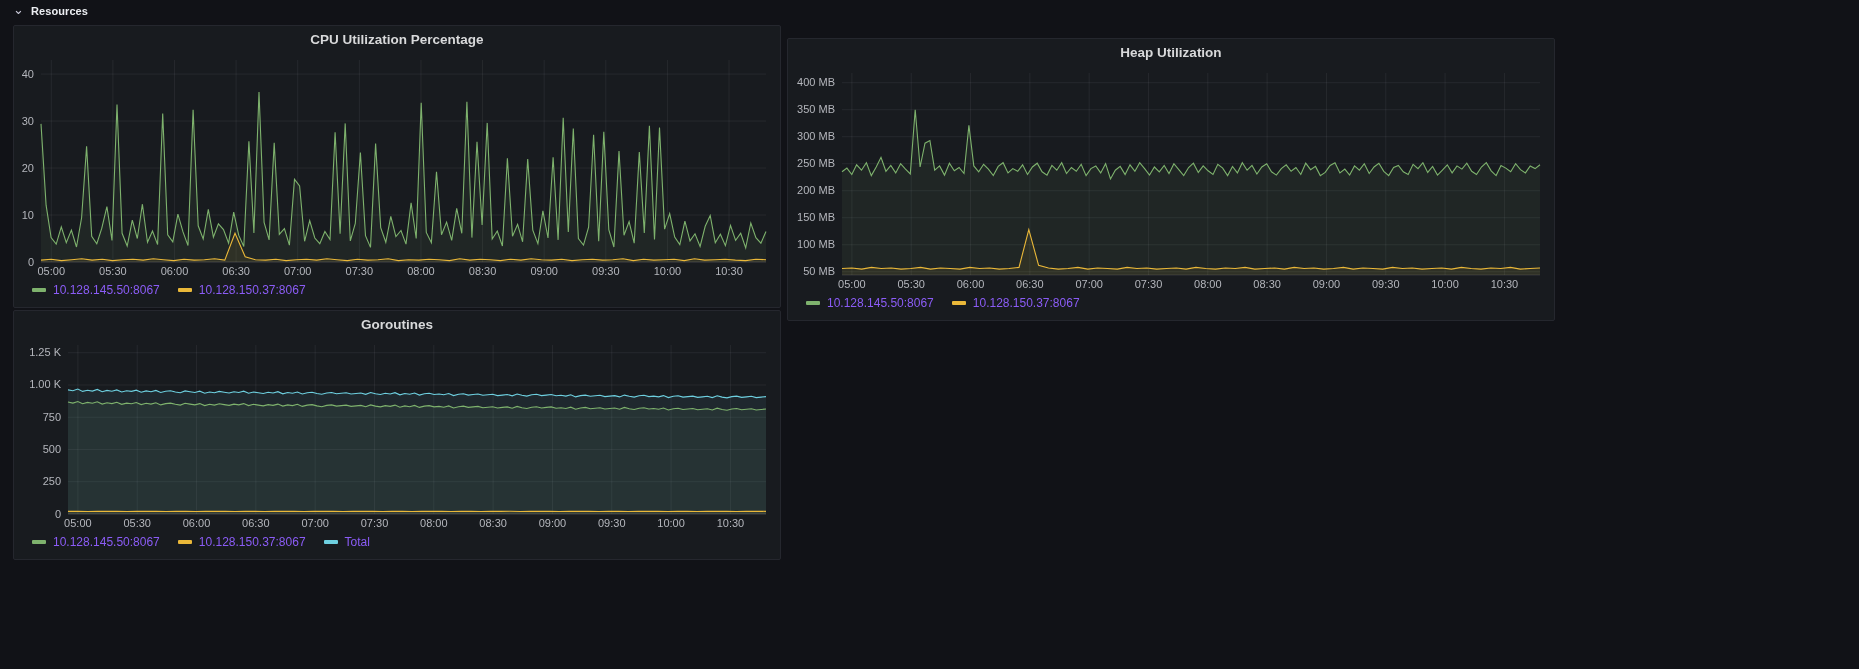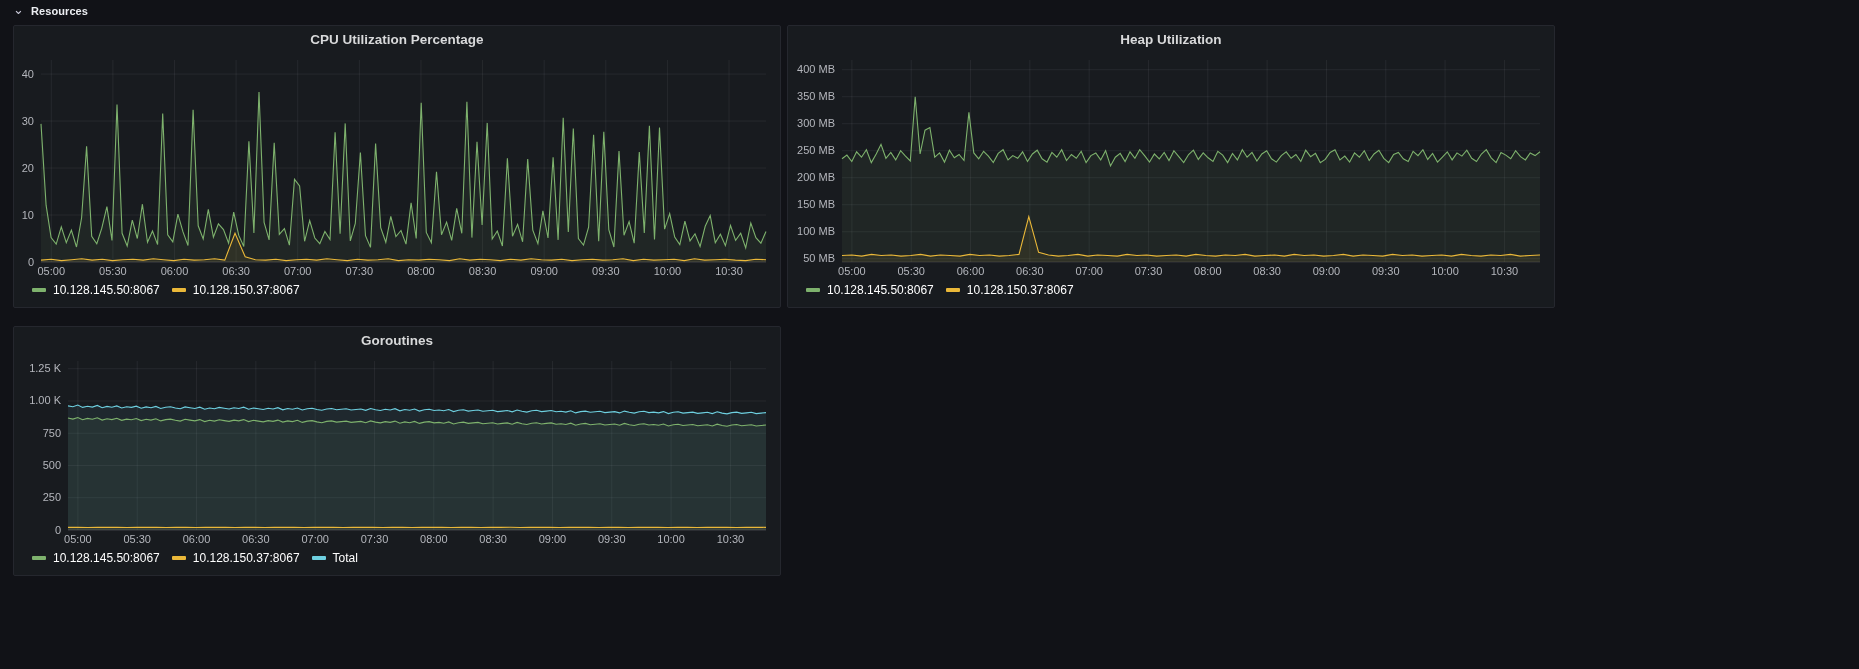--- a/index.html
+++ b/index.html
@@ -18,22 +18,22 @@
 
   .panel {
     position:absolute; background:#181b1f; border:1px solid #25272e; border-radius:2px;
     display:flex; flex-direction:column;
   }
   .panel-header { flex:0 0 auto; height:27px; display:flex; align-items:center; justify-content:center; cursor:pointer; }
   .panel-title { font-size:13.5px; font-weight:600; color:#d8d9da; }
   .chart { flex:1 1 auto; min-height:0; position:relative; }
   .chart svg { display:block; }
   .legend {
-    flex:0 0 auto; height:28px; display:flex; align-items:center; gap:12px;
-    padding:0 8px 6px 18px; font-size:12px; color:#ffffff; overflow:hidden; white-space:nowrap;
+    flex:0 0 auto; height:28px; display:flex; align-items:center; gap:18px;
+    padding:0 8px 6px 18px; font-size:12px; color:#8b5cf6; overflow:hidden; white-space:nowrap;
   }
   .legend-item { display:flex; align-items:center; gap:7px; cursor:pointer; }
   .legend-swatch { width:14px; height:4px; border-radius:1px; display:inline-block; flex:0 0 auto; }
 </style>
 </head>
 <body>
 
 <div class="section-header">
   <span class="chevron">⌄</span>
   <span class="section-title">Resources</span>
@@ -91,21 +91,21 @@
         <span class="legend-swatch" style="background: rgb(126, 178, 109);"></span>
         <span>10.128.145.50:8067</span>
       </div>
       <div class="legend-item">
         <span class="legend-swatch" style="background: rgb(234, 184, 57);"></span>
         <span>10.128.150.37:8067</span>
       </div>
     </div>
 </section>
 
-<section class="panel" style="left:787px; top:25px; width:768px; height:283px;justify-content:space-between;">
+<section class="panel" style="left:787px; top:38px; width:768px; height:283px;justify-content:space-between;">
   <header class="panel-header">
     <h2 class="panel-title" style="margin:0">Heap Utilization</h2>
   </header>
   <div class="chart" id="chart-heap">
       <svg width="766" height="226">
         <line x1="54" y1="205.75935828877007" x2="752" y2="205.75935828877007" stroke="rgba(204,204,220,0.08)" stroke-width="1"></line>
         <text x="47" y="209.25935828877007" text-anchor="end" font-size="11" fill="#b4b6bc">50 MB</text>
         <line x1="54" y1="178.7540106951872" x2="752" y2="178.7540106951872" stroke="rgba(204,204,220,0.08)" stroke-width="1"></line>
         <text x="47" y="182.2540106951872" text-anchor="end" font-size="11" fill="#b4b6bc">100 MB</text>
         <line x1="54" y1="151.74866310160428" x2="752" y2="151.74866310160428" stroke="rgba(204,204,220,0.08)" stroke-width="1"></line>
@@ -156,21 +156,21 @@
         <span class="legend-swatch" style="background: rgb(126, 178, 109);"></span>
         <span>10.128.145.50:8067</span>
       </div>
       <div class="legend-item">
         <span class="legend-swatch" style="background: rgb(234, 184, 57);"></span>
         <span>10.128.150.37:8067</span>
       </div>
     </div>
 </section>
 
-<section class="panel" style="left:13px; top:326px; width:768px; height:250px;">
+<section class="panel" style="left:13px; top:310px; width:768px; height:250px;">
   <header class="panel-header">
     <h2 class="panel-title" style="margin:0">Goroutines</h2>
   </header>
   <div class="chart" id="chart-goroutines">
       <svg width="766" height="193">
         <line x1="54" y1="176" x2="752" y2="176" stroke="rgba(204,204,220,0.08)" stroke-width="1"></line>
         <text x="47" y="179.5" text-anchor="end" font-size="11" fill="#b4b6bc">0</text>
         <line x1="54" y1="143.74809160305344" x2="752" y2="143.74809160305344" stroke="rgba(204,204,220,0.08)" stroke-width="1"></line>
         <text x="47" y="147.24809160305344" text-anchor="end" font-size="11" fill="#b4b6bc">250</text>
         <line x1="54" y1="111.49618320610688" x2="752" y2="111.49618320610688" stroke="rgba(204,204,220,0.08)" stroke-width="1"></line>

